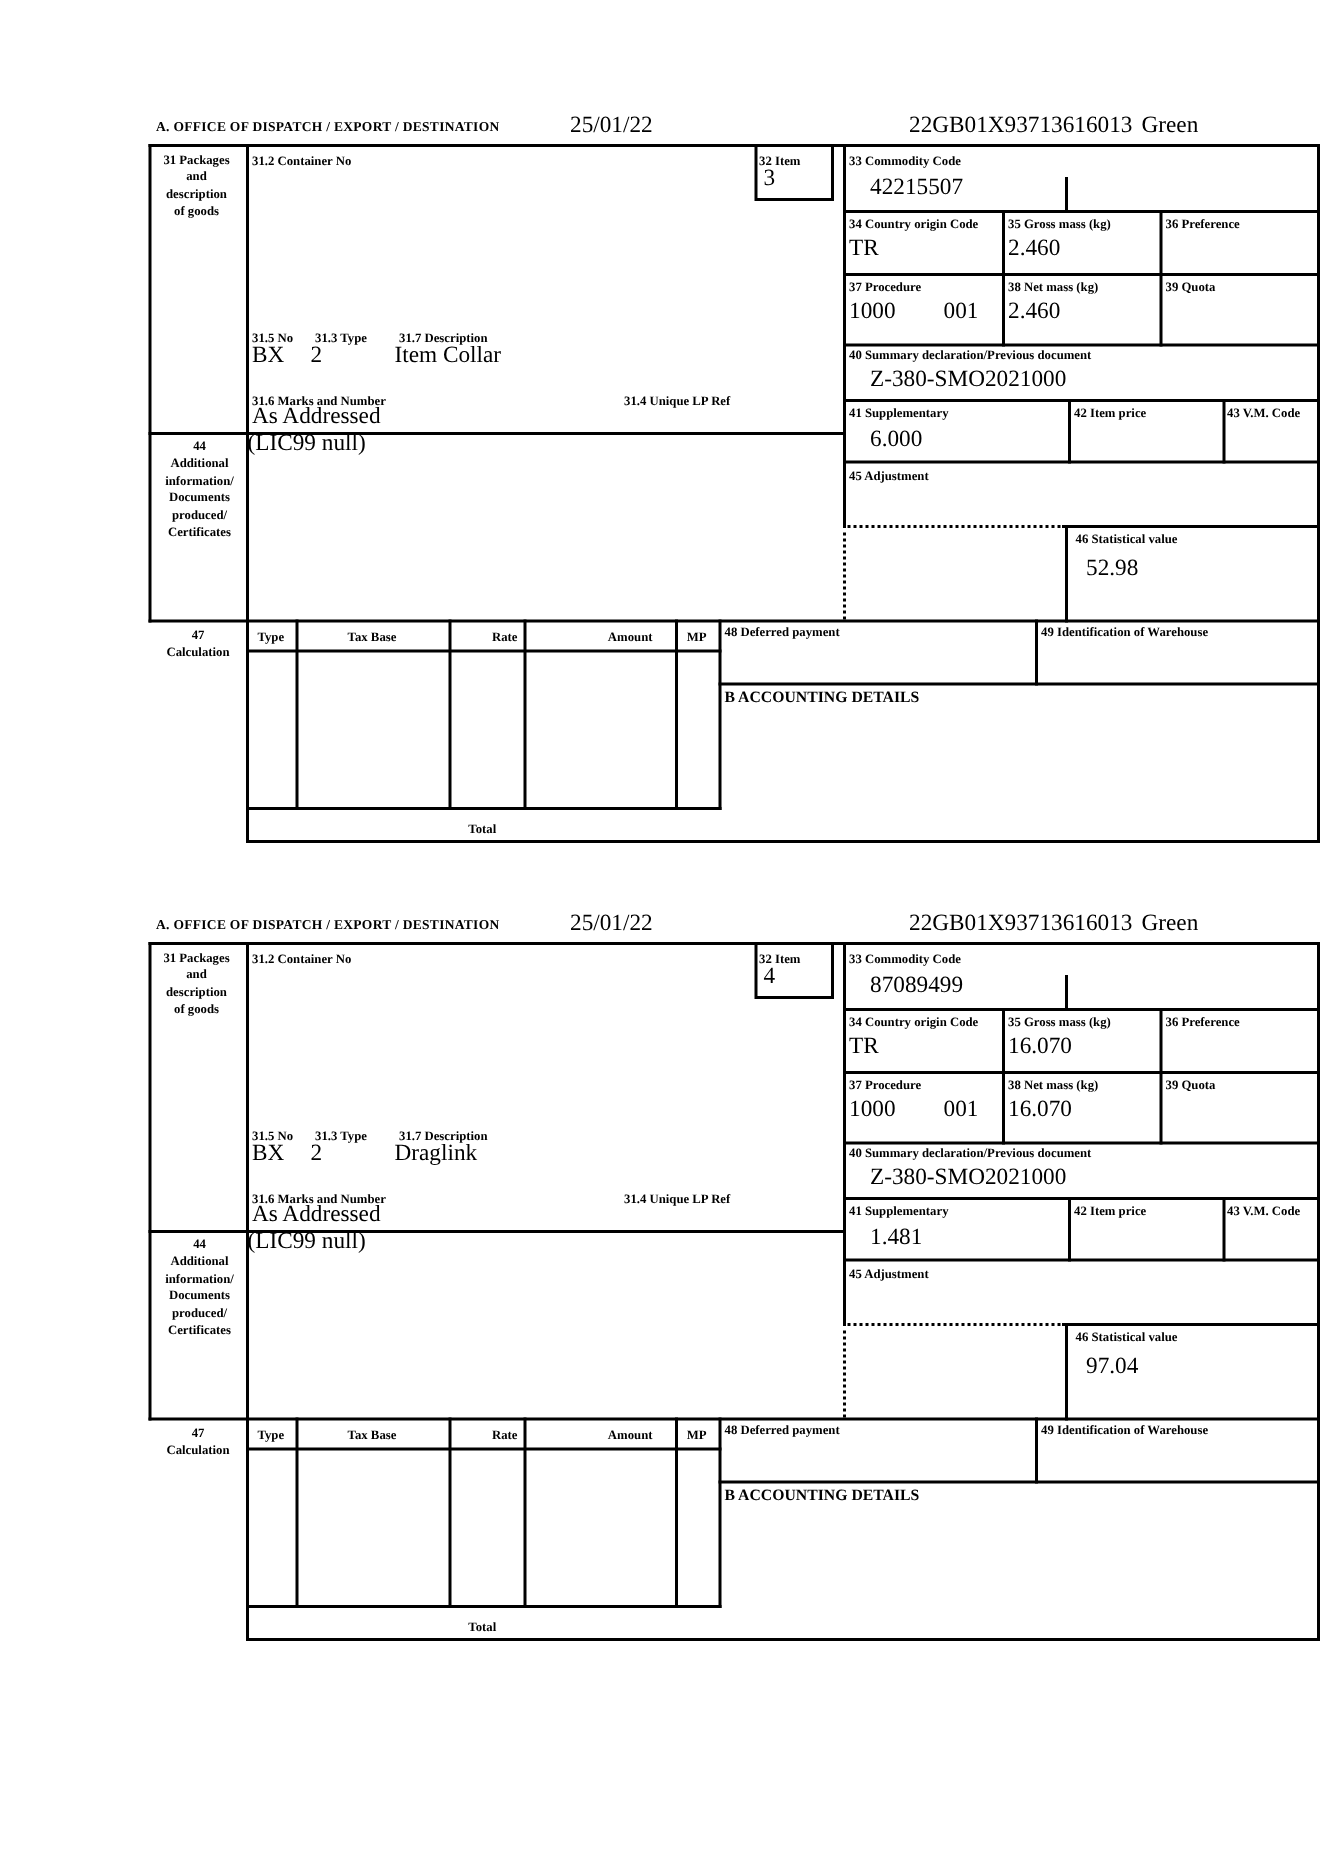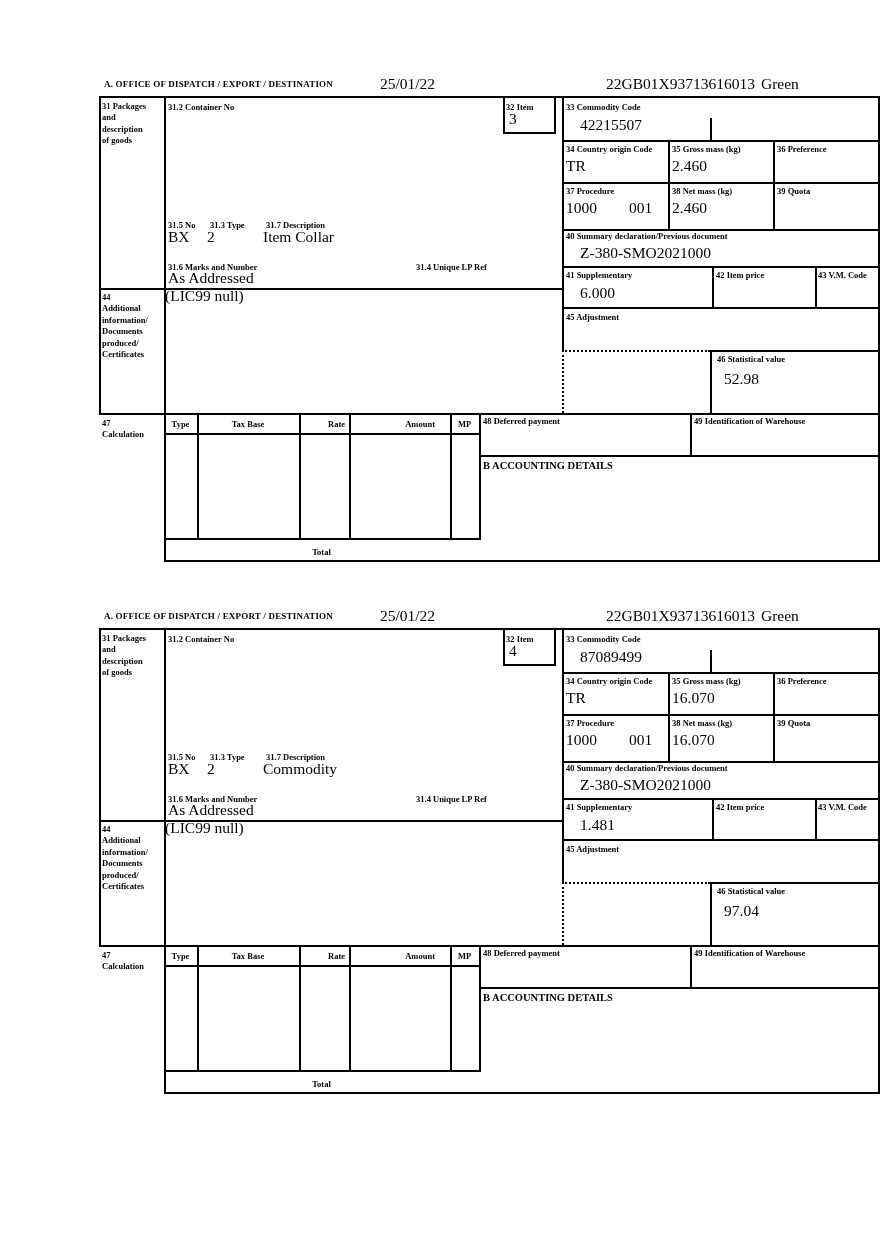--- a/index.html
+++ b/index.html
@@ -4,21 +4,21 @@
 <style>
   html,body{margin:0;padding:0;background:#ffffff;}
   body{width:882px;height:1250px;position:relative;overflow:hidden;
        font-family:"Liberation Serif","DejaVu Serif",serif;color:#000;}
   .sec{position:absolute;left:17px;width:882px;height:486px;}
   .hl{position:absolute;height:2px;background:#000;}
   .vl{position:absolute;width:2px;background:#000;}
   .hd{position:absolute;height:0;border-top:2px dotted #000;}
   .vd{position:absolute;width:0;border-left:2px dotted #000;}
   .lab{position:absolute;font-size:8.5px;font-weight:bold;line-height:1.35;white-space:nowrap;}
-  .blk{position:absolute;font-size:8.5px;font-weight:bold;line-height:1.35;}
+  .blk{position:absolute;font-size:8.5px;font-weight:bold;line-height:1.35;text-align:center;}
   .blk span{display:block;}
   .val{position:absolute;font-size:15.5px;line-height:1.05;white-space:nowrap;}
   .hdr{position:absolute;font-size:9px;font-weight:bold;letter-spacing:.2px;white-space:nowrap;}
   .cell{position:absolute;font-size:8.5px;font-weight:bold;line-height:17px;height:17px;}
   .ctr{text-align:center;}
   .rgt{text-align:right;}
   .acct{position:absolute;font-size:10.5px;font-weight:bold;white-space:nowrap;}
 </style>
 </head>
 <body>
@@ -190,21 +190,21 @@
   </div>
   <span class="lab" style="left:151px;top:24px;">31.2 Container No</span>
   <span class="lab" style="left:489px;top:24px;">32 Item</span>
   <span class="val" style="left:492px;top:33px;">4</span>
 
   <span class="lab" style="left:151px;top:142px;">31.5 No</span>
   <span class="lab" style="left:193px;top:142px;">31.3 Type</span>
   <span class="lab" style="left:249px;top:142px;">31.7 Description</span>
   <span class="val" style="left:151px;top:151px;">BX</span>
   <span class="val" style="left:190px;top:151px;">2</span>
-  <span class="val" style="left:246px;top:151px;">Commodity</span>
+  <span class="val" style="left:246px;top:151px;">Draglink</span>
 
   <span class="lab" style="left:151px;top:184px;">31.6 Marks and Number</span>
   <span class="lab" style="left:399px;top:184px;">31.4 Unique LP Ref</span>
   <span class="val" style="left:151px;top:192px;">As Addressed</span>
 
   <span class="lab" style="left:549px;top:24px;">33 Commodity Code</span>
   <span class="val" style="left:563px;top:39px;">87089499</span>
   <span class="lab" style="left:549px;top:66px;">34 Country origin Code</span>
   <span class="lab" style="left:655px;top:66px;">35 Gross mass (kg)</span>
   <span class="lab" style="left:760px;top:66px;">36 Preference</span>

